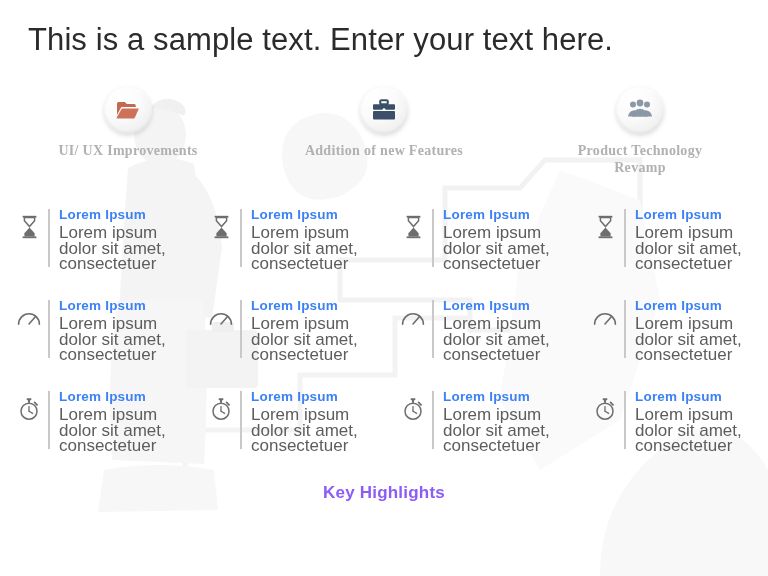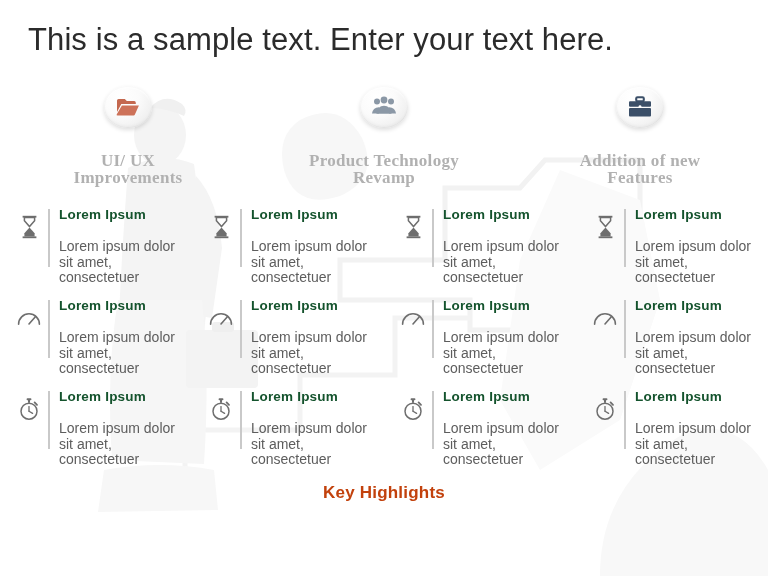--- a/index.html
+++ b/index.html
@@ -76,24 +76,24 @@
       0 0 0 1px rgba(0,0,0,0.025) inset,
       0 -2px 3px rgba(0,0,0,0.04) inset,
       0 2px 2px rgba(255,255,255,0.9) inset;
     display: flex;
     align-items: center;
     justify-content: center;
   }
   .badge-circle svg { display: block; }
 
   .col-head-label {
-    margin-top: 24px;
+    margin-top: 8px;
     text-align: center;
     font-family: "Liberation Serif", serif;
-    font-size: 17px;
+    font-size: 14px;
     line-height: 17px;
     font-weight: 700;
     color: #b1b1b1;
     letter-spacing: 0.3px;
     max-width: 160px;
   }
 
   
   .body-grid {
     position: absolute;
@@ -129,43 +129,43 @@
     width: 2px;
     height: 58px;
     background: #c9c9c9;
     margin: 3px 9px 0 2px;
     flex: 0 0 2px;
   }
   .cell-text { padding-top: 0; }
   .cell-title {
     font-size: 13.5px;
     font-weight: 700;
-    color: #14532d;
+    color: #3b82f6;
     line-height: 17px;
     letter-spacing: 0.2px;
     white-space: nowrap;
   }
   .cell-desc {
-    margin-top: 16px;
-    font-size: 14px;
+    margin-top: 2px;
+    font-size: 17px;
     line-height: 15.5px;
     color: #5d5d5d;
     max-width: 130px;
   }
 
   
   .footer-heading {
     position: absolute;
     left: 0;
     top: 483px;
     width: 768px;
     text-align: center;
     font-size: 17px;
     font-weight: 700;
-    color: #c2410c;
+    color: #8b5cf6;
     letter-spacing: 0.2px;
     z-index: 5;
   }
   .footer-body {
     position: absolute;
     left: 46px;
     top: 513px;
     width: 660px;
     font-size: 13px;
     line-height: 19px;
@@ -210,43 +210,43 @@
           <path d="M2 6.5 a1.6 1.6 0 0 1 1.6-1.6 h6.2 l2 2.2 h7.4 a1.6 1.6 0 0 1 1.6 1.6 v1.4 H6.3 L2 18 Z" fill="#c4684f"></path>
           <path d="M6.9 11.4 h17 l-4 9.2 a1.4 1.4 0 0 1 -1.3 0.9 H2.6 a0.9 0.9 0 0 1 -0.82 -1.3 Z" fill="#cd7259"></path>
         </svg>
       </div>
       <div class="col-head-label">UI/ UX Improvements</div>
     </div>
 
     <div class="col-head">
       <div class="badge-circle">
         <svg width="26" height="26" viewBox="0 0 26 26">
+          <rect x="9.2" y="3.2" width="7.6" height="4.2" rx="1.3" fill="none" stroke="#3b4f68" stroke-width="2.1"></rect>
+          <rect x="2" y="7.2" width="22" height="5.6" rx="1" fill="#3b4f68"></rect>
+          <rect x="2" y="14" width="22" height="8.6" rx="1" fill="#3b4f68"></rect>
+          <rect x="11.6" y="11.2" width="2.8" height="2.8" rx="1.4" fill="#ffffff"></rect>
+        </svg>
+      </div>
+      <div class="col-head-label">Addition  of new Features</div>
+    </div>
+
+    <div class="col-head">
+      <div class="badge-circle">
+        <svg width="26" height="26" viewBox="0 0 26 26">
           <circle cx="6" cy="7.4" r="3" fill="#8b98a6"></circle>
           <circle cx="20" cy="7.4" r="3" fill="#8b98a6"></circle>
           <circle cx="13" cy="6" r="3.4" fill="#8b98a6"></circle>
           <path d="M1 19.6 q0.6 -6 7 -6.4 l0 6.4 Z" fill="#8b98a6"></path>
           <path d="M25 19.6 q-0.6 -6 -7 -6.4 l0 6.4 Z" fill="#8b98a6"></path>
           <path d="M5.4 19.8 q1 -8 7.6 -8 q6.6 0 7.6 8 Z" fill="#8b98a6"></path>
         </svg>
       </div>
       <div class="col-head-label">Product Technology Revamp</div>
     </div>
 
-    <div class="col-head">
-      <div class="badge-circle">
-        <svg width="26" height="26" viewBox="0 0 26 26">
-          <rect x="9.2" y="3.2" width="7.6" height="4.2" rx="1.3" fill="none" stroke="#3b4f68" stroke-width="2.1"></rect>
-          <rect x="2" y="7.2" width="22" height="5.6" rx="1" fill="#3b4f68"></rect>
-          <rect x="2" y="14" width="22" height="8.6" rx="1" fill="#3b4f68"></rect>
-          <rect x="11.6" y="11.2" width="2.8" height="2.8" rx="1.4" fill="#ffffff"></rect>
-        </svg>
-      </div>
-      <div class="col-head-label">Addition  of new Features</div>
-    </div>
-
 
   </div>
 
   <div class="body-grid">
 
     <div class="grid-row">
       <div class="cell">
         <div class="cell-icon">
           <svg width="17" height="24" viewBox="0 0 17 24">
             <rect x="1.6" y="0.8" width="13.8" height="1.8" fill="#6e6e6e"></rect>

